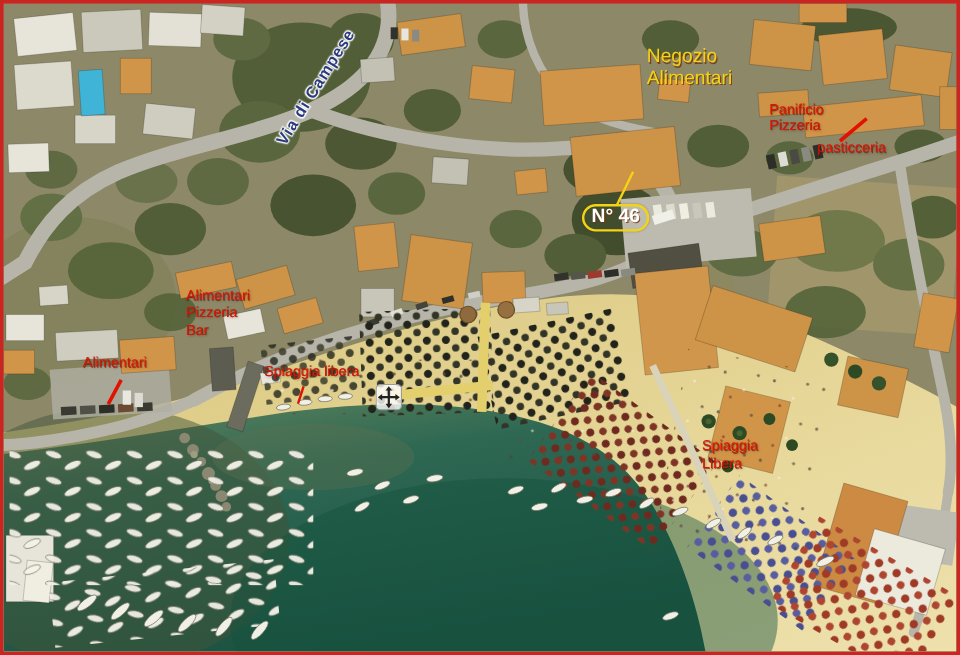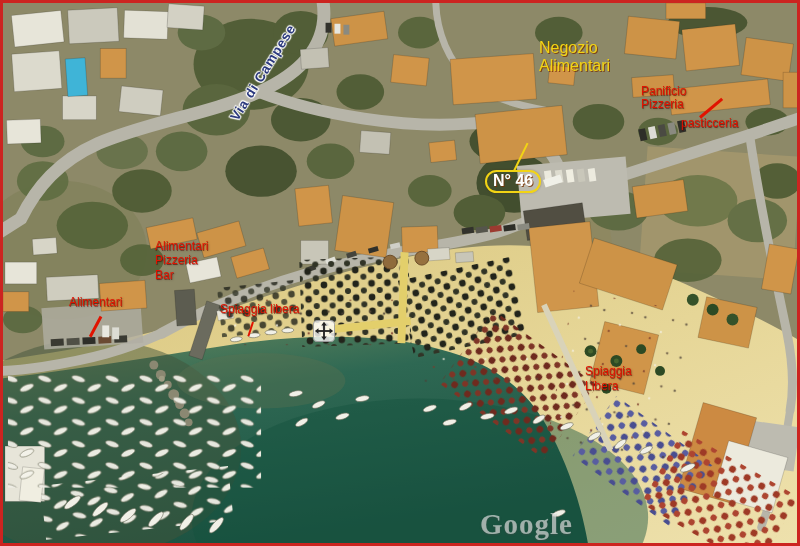--- a/index.html
+++ b/index.html
@@ -359,14 +359,13 @@
       </g>
       <g fill="#222">
         <path d="M12 2l3 4h-6z"></path>
           <path d="M12 22l3-4h-6z"></path>
         <path d="M2 12l4-3v6z"></path>
           <path d="M22 12l-4-3v6z"></path>
       </g>
     </svg>
   </div>
 
-  <div class="google">Google</div>
 </div>
 
 </body></html>

